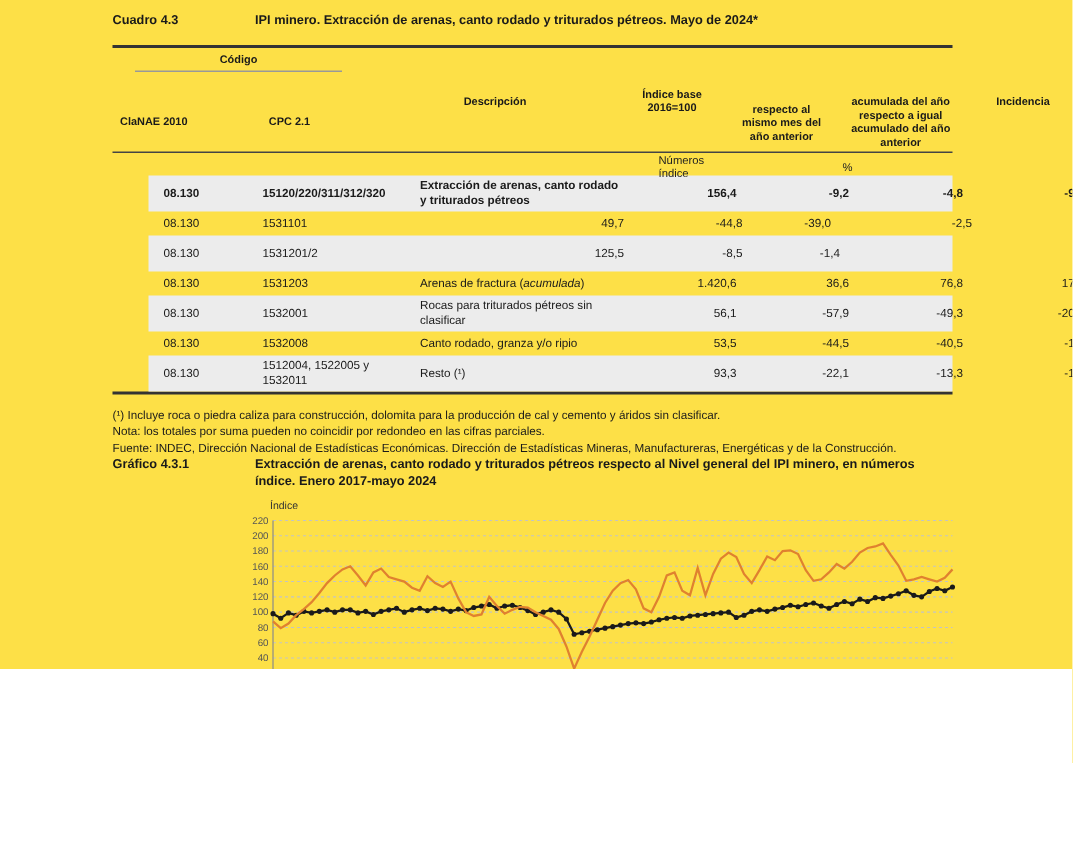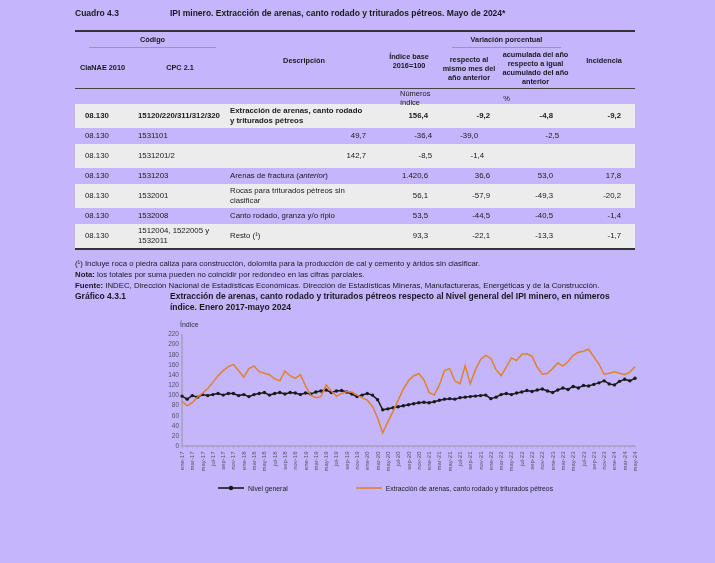--- a/index.html
+++ b/index.html
@@ -1,62 +1,62 @@
 <!DOCTYPE html>
 <html><head>
 <meta charset="utf-8">
 <style>
   html,body{margin:0;padding:0;background:#fff;}
   .page{
-    position:relative;width:715px;height:563px;background:#c4b5fd;
+    position:relative;width:715px;height:446px;background:#fde047;
     font-family:"Liberation Sans","DejaVu Sans",sans-serif;color:#1a1a1a;
     overflow:hidden;
   }
   .content{position:absolute;left:75px;top:8px;width:560px;}
   .caption-row{display:flex;align-items:flex-start;}
   .caption-label{font-weight:bold;font-size:8.5px;width:95px;flex:0 0 95px;}
   .caption-title{font-weight:bold;font-size:8.5px;line-height:11px;width:465px;}
   
   .ipi-table{margin-top:11px;border-top:2px solid #333;border-bottom:2px solid #333;}
-  .tgrid{display:grid;grid-template-columns:55px 100px 148px 62px 58px 75px 62px;}
+  .tgrid{display:grid;grid-template-columns:55px 100px 148px 62px 58px 75px 62px;gap:13px;}
   .thead{padding:3px 0 2px;border-bottom:1.5px solid #444;}
   .hcell{font-weight:bold;font-size:7.3px;line-height:9px;text-align:center;
          display:flex;align-items:center;justify-content:center;}
   .h-codigo{grid-area:1/1/2/3;flex-direction:column;}
   .h-var{grid-area:1/5/2/7;flex-direction:column;}
   .grp-underline{width:82%;border-bottom:1px solid #999;margin-top:3px;}
   .h-clanae{grid-area:2/1/3/2;}
   .h-cpc{grid-area:2/2/3/3;}
   .h-desc{grid-area:1/3/3/4;}
   .h-indice{grid-area:1/4/3/5;}
   .h-resp{grid-area:2/5/3/6;padding:2px 2px 0;}
   .h-acum{grid-area:2/6/3/7;padding:2px 1px 0;}
   .h-inc{grid-area:1/7/3/8;}
   .units-row{height:15px;}
   .ucell{font-size:7.5px;display:flex;align-items:center;justify-content:center;color:#222;}
   .u-ind{grid-area:1/4/2/5;margin-left:22px;}
   .u-pct{grid-area:1/5/2/7;}
-  .trow{align-items:stretch;}
+  .trow{align-items:stretch;margin-left:24px;}
   .trow.shaded{background:#ececec;}
   .trow.bold .tcell{font-weight:bold;}
   .tcell{font-size:7.8px;line-height:10px;display:flex;align-items:center;}
   .c-clanae{padding-left:10px;}
   .c-cpc{padding-left:8px;padding-right:4px;}
   .c-desc{padding-right:10px;padding-top:2px;padding-bottom:2px;}
   .c-num{justify-content:flex-end;}
   .c-indice{padding-right:12px;}
   .c-resp{padding-right:8px;}
   .c-acum{padding-right:20px;}
   .c-inc{padding-right:14px;}
   .row-1line{min-height:16px;}
   .row-2line{min-height:24px;}
   
   .footnotes{margin-top:8px;}
   .fnote{font-size:7.8px;line-height:11px;}
-  .fnote b{font-weight:bold;margin-top:44px;}
+  .fnote b{font-weight:normal;margin-top:44px;}
   
   .chart-section{}
   .ylabel{font-size:7px;color:#333;margin:8px 0 0 105px;}
   .chart-wrap{margin-left:83px;width:482px;}
   .legend{display:flex;margin:2px 0 0 60px;gap:68px;align-items:center;}
   .legend-item{display:flex;align-items:center;gap:4px;}
   .legend-item span{font-size:6.8px;color:#222;}
 </style>
 </head>
 <body>
@@ -66,24 +66,20 @@
 
     <div class="caption-row">
       <div class="caption-label">Cuadro 4.3</div>
       <div class="caption-title">IPI minero. Extracción de arenas, canto rodado y triturados pétreos. Mayo de 2024*</div>
     </div>
 
     <div class="ipi-table">
       <div class="tgrid thead">
         <div class="hcell h-codigo">
           <div>Código</div>
-          <div class="grp-underline"></div>
-        </div>
-        <div class="hcell h-var">
-          <div>Variación porcentual</div>
           <div class="grp-underline"></div>
         </div>
         <div class="hcell h-clanae">ClaNAE 2010</div>
         <div class="hcell h-cpc">CPC 2.1</div>
         <div class="hcell h-desc">Descripción</div>
         <div class="hcell h-indice">Índice base 2016=100</div>
         <div class="hcell h-resp">respecto al mismo mes del año anterior</div>
         <div class="hcell h-acum">acumulada del año respecto a igual acumulado del año anterior</div>
         <div class="hcell h-inc">Incidencia</div>
       </div>
@@ -101,42 +97,42 @@
     <div class="tcell c-num c-indice">156,4</div>
     <div class="tcell c-num c-resp">-9,2</div>
     <div class="tcell c-num c-acum">-4,8</div>
     <div class="tcell c-num c-inc">-9,2</div>
   </div>
 
   <div class="tgrid trow row-1line">
     <div class="tcell c-clanae">08.130</div>
     <div class="tcell c-cpc">1531101</div>
     <div class="tcell c-num c-indice">49,7</div>
-    <div class="tcell c-num c-resp">-36,4</div>
+    <div class="tcell c-num c-resp">-44,8</div>
     <div class="tcell c-num c-acum">-39,0</div>
     <div class="tcell c-num c-inc">-2,5</div>
   </div>
 
   <div class="tgrid trow row-2line shaded">
     <div class="tcell c-clanae">08.130</div>
     <div class="tcell c-cpc">1531201/2</div>
-    <div class="tcell c-num c-indice">142,7</div>
+    <div class="tcell c-num c-indice">125,5</div>
     <div class="tcell c-num c-resp">-8,5</div>
     <div class="tcell c-num c-inc">-1,4</div>
   </div>
 
   <div class="tgrid trow row-1line">
     <div class="tcell c-clanae">08.130</div>
     <div class="tcell c-cpc">1531203</div>
     <div class="tcell c-desc">
-              <span>Arenas de fractura (<i>anterior</i>)</span>
+              <span>Arenas de fractura (<i>acumulada</i>)</span>
             </div>
     <div class="tcell c-num c-indice">1.420,6</div>
     <div class="tcell c-num c-resp">36,6</div>
-    <div class="tcell c-num c-acum">53,0</div>
+    <div class="tcell c-num c-acum">76,8</div>
     <div class="tcell c-num c-inc">17,8</div>
   </div>
 
   <div class="tgrid trow row-2line shaded">
     <div class="tcell c-clanae">08.130</div>
     <div class="tcell c-cpc">1532001</div>
     <div class="tcell c-desc">
               <span>Rocas para triturados pétreos sin clasificar</span>
             </div>
     <div class="tcell c-num c-indice">56,1</div>

